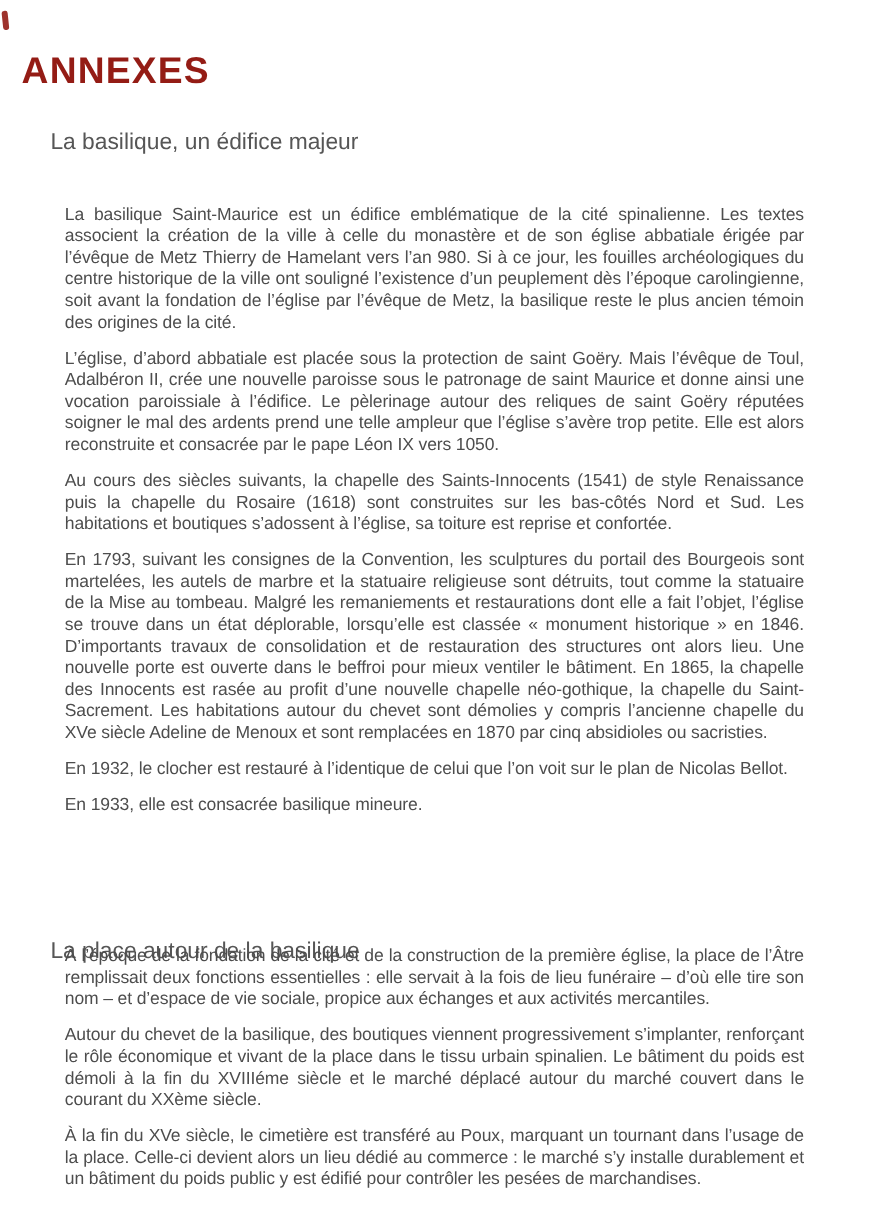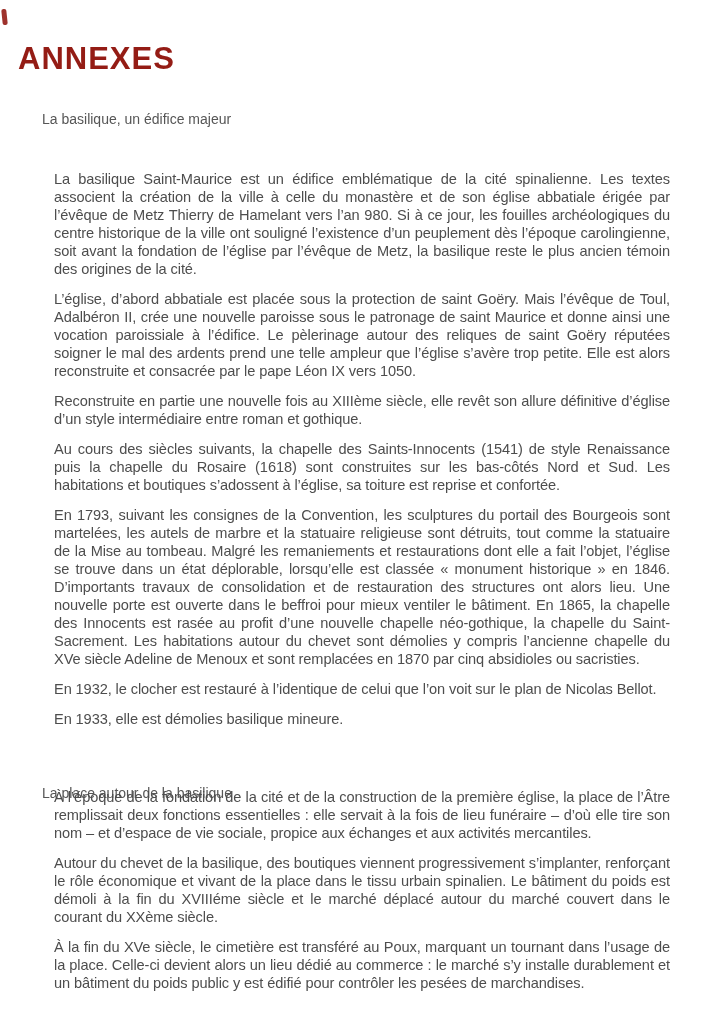--- a/index.html
+++ b/index.html
@@ -24,21 +24,21 @@
     opacity:.9;
   }
   .doc-title{
     position:absolute;left:18px;top:42px;
     font-size:31px;font-weight:700;letter-spacing:1px;
     color:var(--accent);
     line-height:1.1;
   }
   .section-heading{
     position:absolute;left:42px;
-    font-size:14px;font-weight:400;
+    font-size:19px;font-weight:400;
     color:#565656;
     line-height:18px;
   }
   #s1-heading{top:110px;}
   #s2-heading{top:740px;margin-top:44px;}
   .body-block{
     position:absolute;left:42px;right:42px;
     color:var(--text);
     font-size:14.6px;line-height:18px;
     letter-spacing:-0.1px;
@@ -59,25 +59,24 @@
 
   <div class="corner-mark"></div>
 
   <h1 class="doc-title">ANNEXES</h1>
 
   <div class="section-heading" id="s1-heading">La basilique, un édifice majeur</div>
 
   <div class="body-block" id="s1-body">
     <p>La basilique Saint-Maurice est un édifice emblématique de la cité spinalienne. Les textes associent la création de la ville à celle du monastère et de son église abbatiale érigée par l’évêque de Metz Thierry de Hamelant vers l’an 980. Si à ce jour, les fouilles archéologiques du centre historique de la ville ont souligné l’existence d’un peuplement dès l’époque carolingienne, soit avant la fondation de l’église par l’évêque de Metz, la basilique reste le plus ancien témoin des origines de la cité.</p>
     <p>L’église, d’abord abbatiale est placée sous la protection de saint Goëry. Mais l’évêque de Toul, Adalbéron II, crée une nouvelle paroisse sous le patronage de saint Maurice et donne ainsi une vocation paroissiale à l’édifice. Le pèlerinage autour des reliques de saint Goëry réputées soigner le mal des ardents prend une telle ampleur que l’église s’avère trop petite. Elle est alors reconstruite et consacrée par le pape Léon IX vers 1050.</p>
-    <p>Reconstruite en partie une nouvelle fois au XIIIème siècle, elle revêt son allure définitive d’église d’un style intermédiaire entre roman et gothique.</p>
     <p>Au cours des siècles suivants, la chapelle des Saints-Innocents (1541) de style Renaissance puis la chapelle du Rosaire (1618) sont construites sur les bas-côtés Nord et Sud. Les habitations et boutiques s’adossent à l’église, sa toiture est reprise et confortée.</p>
     <p>En 1793, suivant les consignes de la Convention, les sculptures du portail des Bourgeois sont martelées, les autels de marbre et la statuaire religieuse sont détruits, tout comme la statuaire de la Mise au tombeau. Malgré les remaniements et restaurations dont elle a fait l’objet, l’église se trouve dans un état déplorable, lorsqu’elle est classée « monument historique » en 1846. D’importants travaux de consolidation et de restauration des structures ont alors lieu. Une nouvelle porte est ouverte dans le beffroi pour mieux ventiler le bâtiment. En 1865, la chapelle des Innocents est rasée au profit d’une nouvelle chapelle néo-gothique, la chapelle du Saint-Sacrement. Les habitations autour du chevet sont démolies y compris l’ancienne chapelle du XVe siècle Adeline de Menoux et sont remplacées en 1870 par cinq absidioles ou sacristies.</p>
     <p>En 1932, le clocher est restauré à l’identique de celui que l’on voit sur le plan de Nicolas Bellot.</p>
-    <p>En 1933, elle est démolies basilique mineure.</p>
+    <p>En 1933, elle est consacrée basilique mineure.</p>
   </div>
 
   <div class="section-heading" id="s2-heading">La place autour de la basilique</div>
 
   <div class="body-block" id="s2-body">
     <p>À l’époque de la fondation de la cité et de la construction de la première église, la place de l’Âtre remplissait deux fonctions essentielles : elle servait à la fois de lieu funéraire – d’où elle tire son nom – et d’espace de vie sociale, propice aux échanges et aux activités mercantiles.</p>
     <p>Autour du chevet de la basilique, des boutiques viennent progressivement s’implanter, renforçant le rôle économique et vivant de la place dans le tissu urbain spinalien. Le bâtiment du poids est démoli à la fin du XVIIIéme siècle et le marché déplacé autour du marché couvert dans le courant du XXème siècle.</p>
     <p>À la fin du XVe siècle, le cimetière est transféré au Poux, marquant un tournant dans l’usage de la place. Celle-ci devient alors un lieu dédié au commerce : le marché s’y installe durablement et un bâtiment du poids public y est édifié pour contrôler les pesées de marchandises.</p>
   </div>
 

